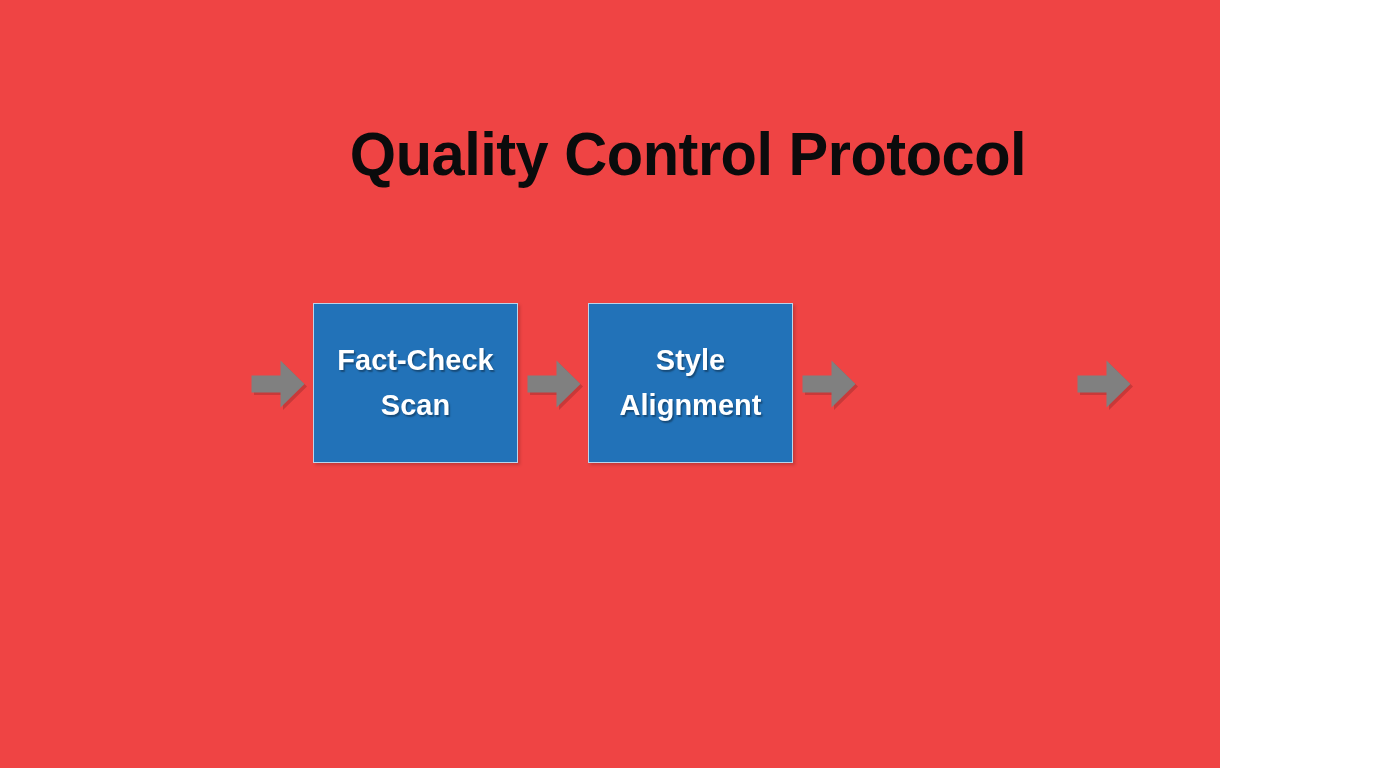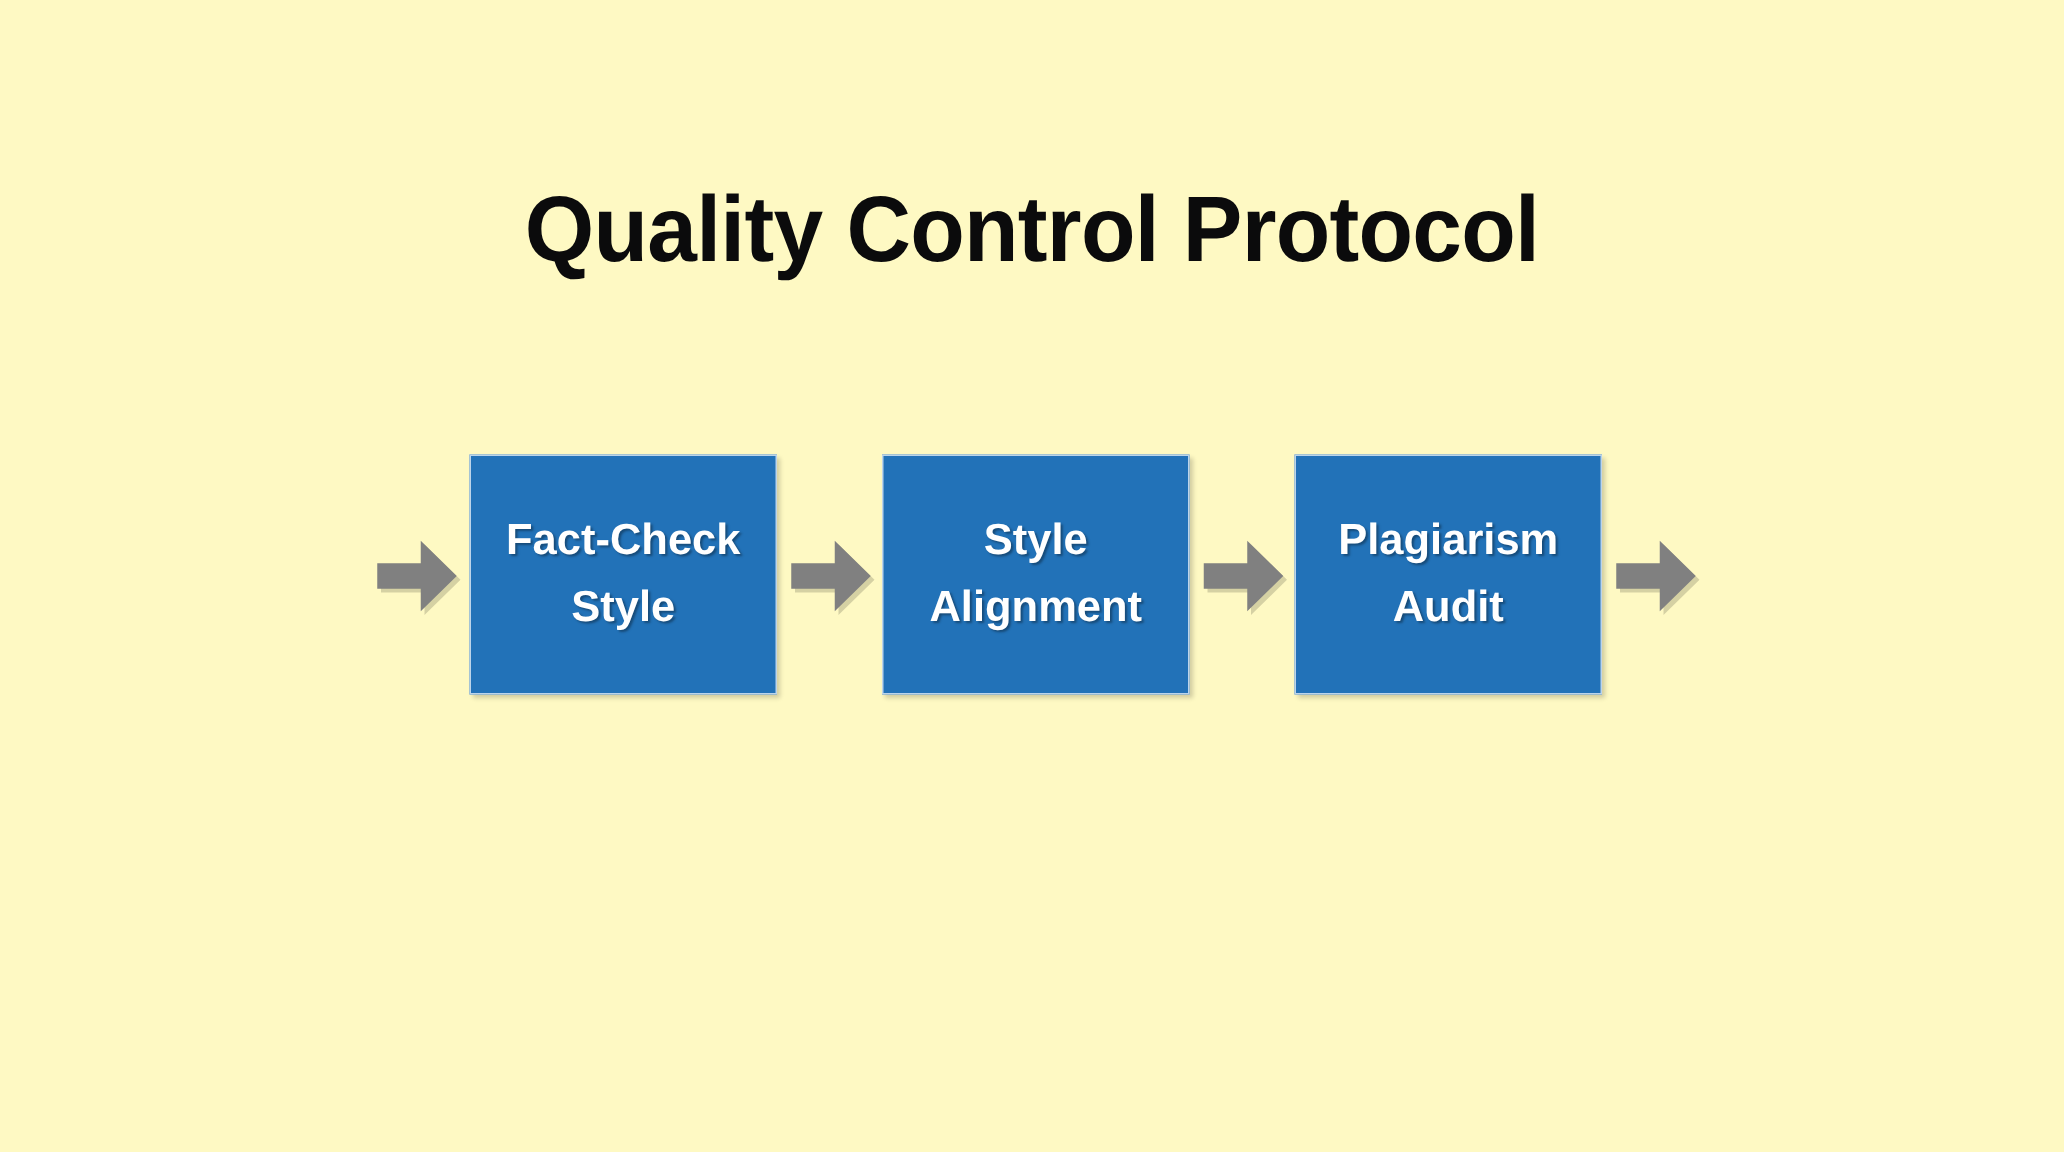--- a/index.html
+++ b/index.html
@@ -10,23 +10,23 @@
   body {
     width: 1376px;
     height: 768px;
     background: #ffffff;
     font-family: "Liberation Sans", sans-serif;
     overflow: hidden;
   }
 
   #canvas {
     position: relative;
-    width: 1376px;
+    width: 1220px;
     height: 768px;
-    background: #fef9c3;
+    background: #ef4444;
   }
 
   
   #title {
     position: absolute;
     left: 0;
     top: 118px;
     width: 1376px;
     text-align: center;
     font-size: 62px;
@@ -105,21 +105,21 @@
       <svg viewBox="0 0 56 56" xmlns="http://www.w3.org/2000/svg">
         <g transform="translate(1.5,1.5)">
           <polygon points="0,19 29,19 29,4 53,27.5 29,51 29,36 0,36" fill="rgba(0,0,0,0.16)" transform="translate(2.5,2.5)"></polygon>
           <polygon points="0,19 29,19 29,4 53,27.5 29,51 29,36 0,36" fill="#808080"></polygon>
         </g>
       </svg>
     </div>
 
     <div class="node" style="left:276px; width:205px;">
       <span class="node-label">Fact-Check
-Style</span>
+Scan</span>
     </div>
 
     <div class="arrow" style="left:489px;">
       <svg viewBox="0 0 56 56" xmlns="http://www.w3.org/2000/svg">
         <g transform="translate(1.5,1.5)">
           <polygon points="0,19 29,19 29,4 53,27.5 29,51 29,36 0,36" fill="rgba(0,0,0,0.16)" transform="translate(2.5,2.5)"></polygon>
           <polygon points="0,19 29,19 29,4 53,27.5 29,51 29,36 0,36" fill="#808080"></polygon>
         </g>
       </svg>
     </div>
@@ -131,24 +131,20 @@
 
     <div class="arrow" style="left:764px;">
       <svg viewBox="0 0 56 56" xmlns="http://www.w3.org/2000/svg">
         <g transform="translate(1.5,1.5)">
           <polygon points="0,19 29,19 29,4 53,27.5 29,51 29,36 0,36" fill="rgba(0,0,0,0.16)" transform="translate(2.5,2.5)"></polygon>
           <polygon points="0,19 29,19 29,4 53,27.5 29,51 29,36 0,36" fill="#808080"></polygon>
         </g>
       </svg>
     </div>
 
-    <div class="node" style="left:826px; width:205px;">
-      <span class="node-label">Plagiarism
-Audit</span>
-    </div>
 
     <div class="arrow" style="left:1039px;">
       <svg viewBox="0 0 56 56" xmlns="http://www.w3.org/2000/svg">
         <g transform="translate(1.5,1.5)">
           <polygon points="0,19 29,19 29,4 53,27.5 29,51 29,36 0,36" fill="rgba(0,0,0,0.16)" transform="translate(2.5,2.5)"></polygon>
           <polygon points="0,19 29,19 29,4 53,27.5 29,51 29,36 0,36" fill="#808080"></polygon>
         </g>
       </svg>
     </div>
 

